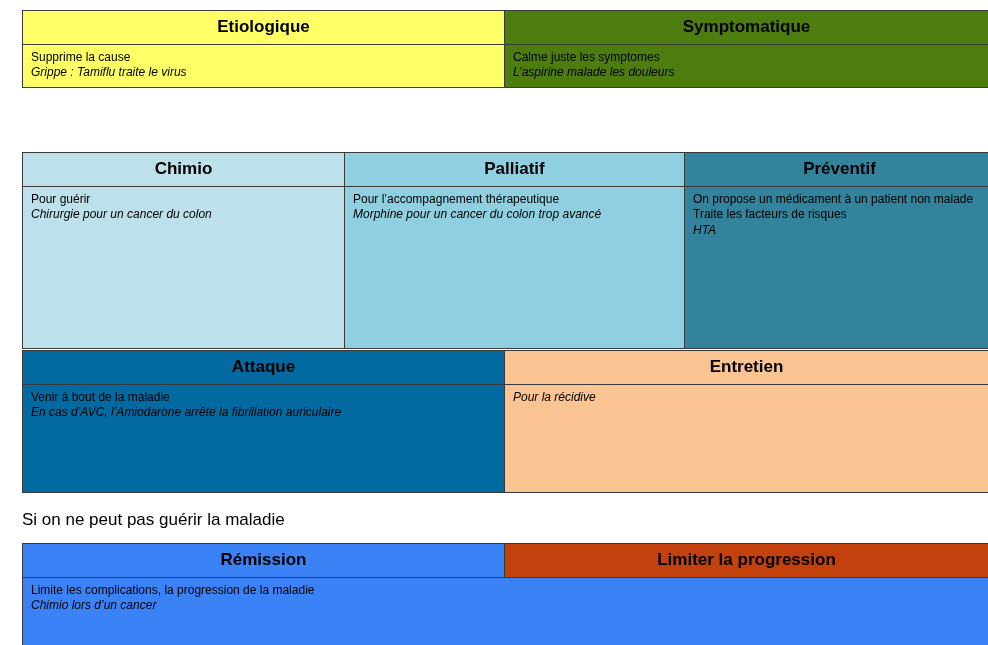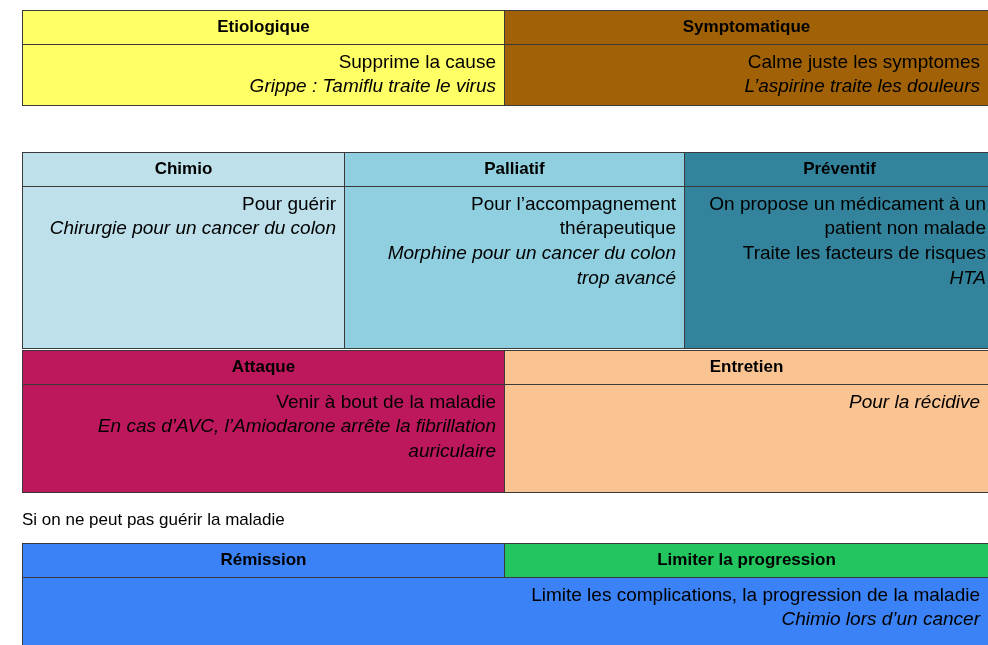--- a/index.html
+++ b/index.html
@@ -39,81 +39,80 @@
 
   .hdr {
     text-align: center;
     font-weight: bold;
     font-size: 17px;
     line-height: 1.15;
     padding: 6px 4px 7px 4px !important;
   }
   .body-cell {
     padding: 5px 8px 6px 8px !important;
-    font-size: 19px;
+    font-size: 12px;
     line-height: 1.30;
-    text-align: right;
   }
   .body-cell .ln {
     white-space: nowrap;
   }
   .body-cell .wrapln {
     white-space: normal;
   }
   .it {
     font-style: italic;
   }
 
   
   #t1 {
     left: 10px;
     top: 10px;
     width: 966px;
   }
   .y-light { background: #FFFF66; }
-  .y-bright { background: #a16207; }
+  .y-bright { background: #4d7c0f; }
 
   
   #t2 {
     left: 10px;
     top: 152px;
     width: 972px;
   }
   .b1 { background: #BDE0EB; }
   .b2 { background: #8FCFDF; }
   .b3 { background: #32839B; }
 
   
   #t3 {
     left: 10px;
     top: 350px;
     width: 966px;
   }
-  .o1 { background: #be185d; }
+  .o1 { background: #0369a1; }
   .o2 { background: #F9C392; }
 
   
   .caption {
     position: absolute;
     left: 10px;
     top: 510px;
     width: 966px;
     text-align: left;
     font-size: 17px;
     line-height: 1.2;
   }
 
   
   #t4 {
     left: 10px;
     top: 543px;
     width: 966px;
   }
   .g1 { background: #3b82f6; }
-  .g2 { background: #22c55e; }
+  .g2 { background: #c2410c; }
 </style>
 </head>
 <body>
 
 <div class="slide">
 
   <table class="mtable" id="t1">
     <colgroup>
         <col style="width:482px">
         <col style="width:484px">
@@ -123,21 +122,21 @@
       <td class="hdr y-light">Etiologique</td>
       <td class="hdr y-bright"><span>Symptomatique</span></td>
     </tr>
     <tr>
       <td class="body-cell y-light">
         <div class="ln">Supprime la cause</div>
         <div class="ln it">Grippe : Tamiflu traite le virus</div>
       </td>
       <td class="body-cell y-bright">
         <div class="ln">Calme juste les symptomes</div>
-        <div class="ln it">L’aspirine traite les douleurs</div>
+        <div class="ln it">L’aspirine malade les douleurs</div>
       </td>
     </tr>
   </tbody>
     </table>
 
   <table class="mtable" id="t2">
     <colgroup>
         <col style="width:322px">
         <col style="width:340px">
         <col style="width:310px">

